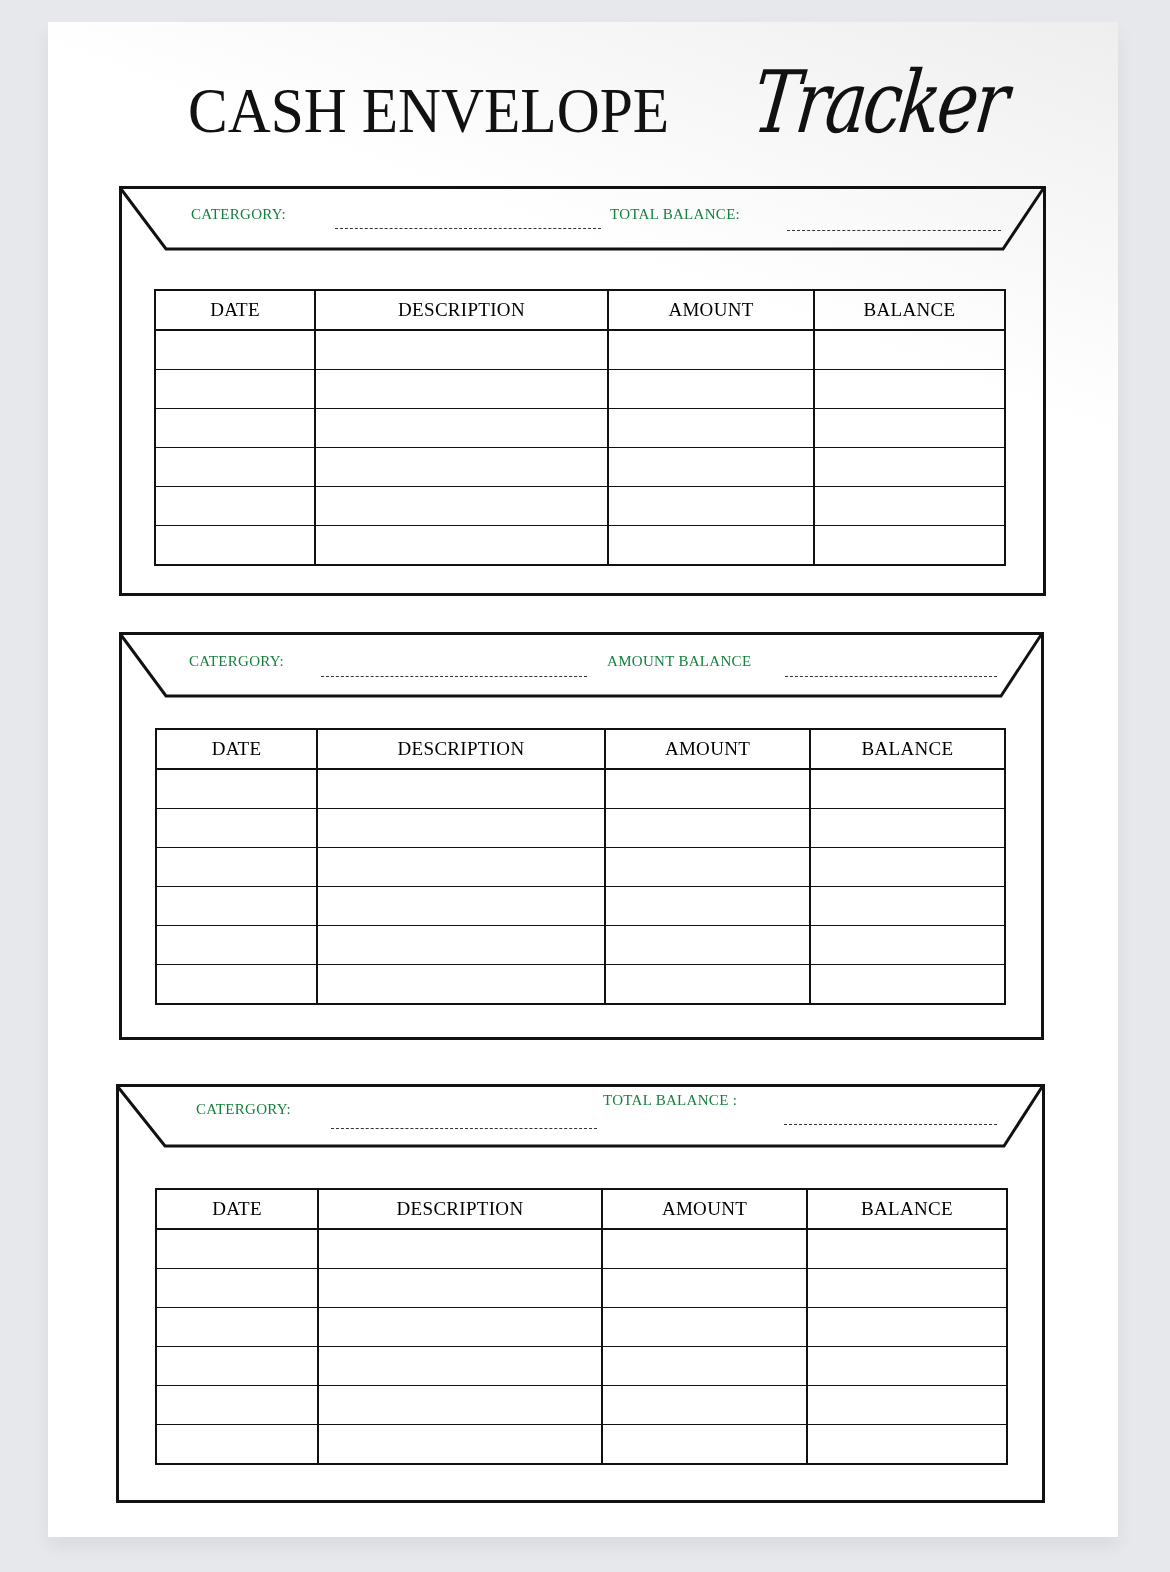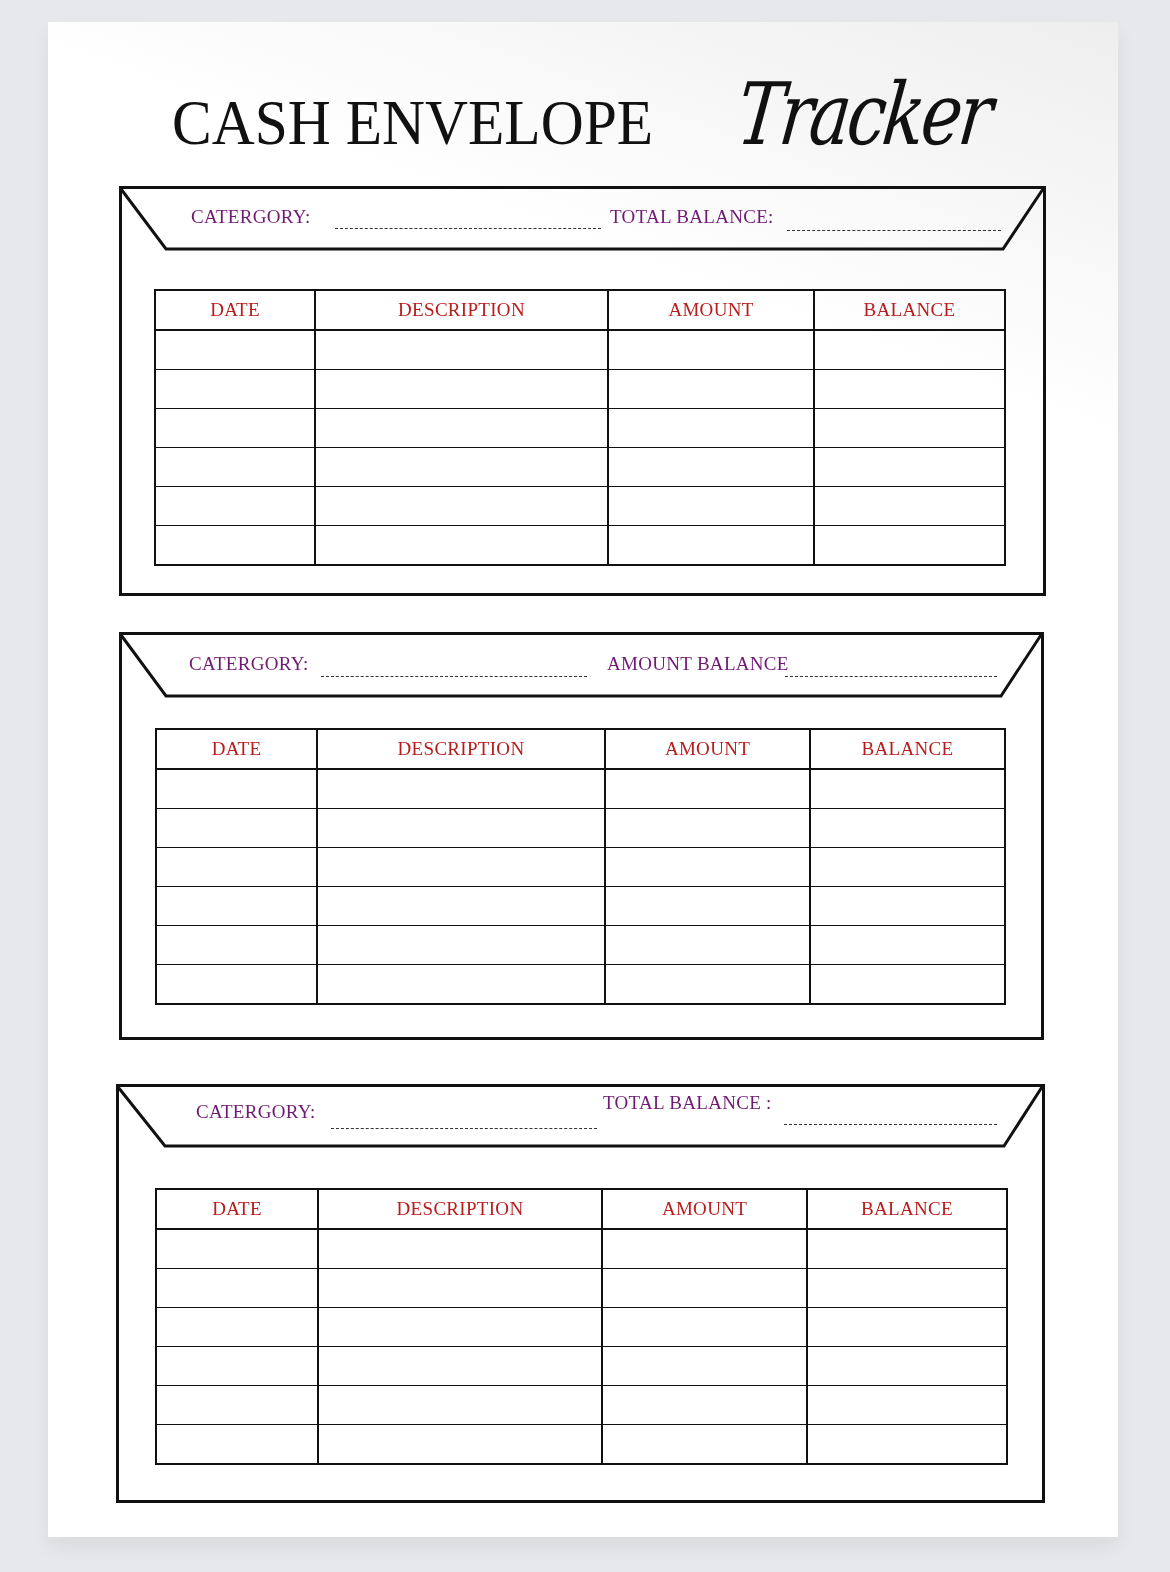--- a/index.html
+++ b/index.html
@@ -1,27 +1,27 @@
 <!DOCTYPE html>
 <html><head>
 <meta charset="utf-8">
 <style>
   html,body{margin:0;padding:0;}
   body{width:1170px;height:1572px;background:#e7e8ec;position:relative;overflow:hidden;font-family:"Liberation Serif","DejaVu Serif",serif;color:#111;}
   .sheet{position:absolute;left:48px;top:22px;width:1070px;height:1515px;background:linear-gradient(200deg,#eeeeee 0%,#ffffff 22%,#ffffff 100%);box-shadow:0 10px 18px rgba(0,0,0,0.06);}
-  .title{position:absolute;left:0;top:0;width:100%;height:160px;margin-top:12px;}
+  .title{position:absolute;left:16px;top:0;width:100%;height:160px;}
   .title-main{position:absolute;left:124px;top:52px;font-size:64px;letter-spacing:0px;font-family:"Liberation Serif",serif;transform:scaleX(0.93);transform-origin:left;color:#111;}
   .title-script{position:absolute;left:690px;top:30px;font-size:86px;font-style:italic;font-family:"DejaVu Serif",serif;font-weight:normal;transform:scaleX(0.8) skewX(-8deg);transform-origin:left;color:#111;letter-spacing:-4px;}
   .envelope{position:absolute;}
   .envelope svg.frame{position:absolute;left:0;top:0;}
-  .flap-text{position:absolute;font-size:19px;color:#701a75;letter-spacing:0.3px;white-space:nowrap;}
+  .flap-text{position:absolute;font-size:15px;color:#15803d;letter-spacing:0.3px;white-space:nowrap;}
   .dash{position:absolute;border-bottom:1.5px dashed #333;height:0;}
   table.ledger{position:absolute;border-collapse:collapse;}
   table.ledger th,table.ledger td{border:1.6px solid #111;padding:0;}
-  table.ledger th{font-weight:normal;font-size:19px;color:#b91c1c;height:38px;text-align:center;letter-spacing:0.3px;border-bottom:2.5px solid #111;}
+  table.ledger th{font-weight:normal;font-size:19px;color:#000000;height:38px;text-align:center;letter-spacing:0.3px;border-bottom:2.5px solid #111;}
   table.ledger{border:2.5px solid #111;}
   table.ledger td{height:38px;}
   .colsep{border-left:2.5px solid #111 !important;}
 </style>
 </head>
 <body>
 
 <div class="sheet">
   <div class="title">
     <span class="title-main">CASH ENVELOPE</span>

